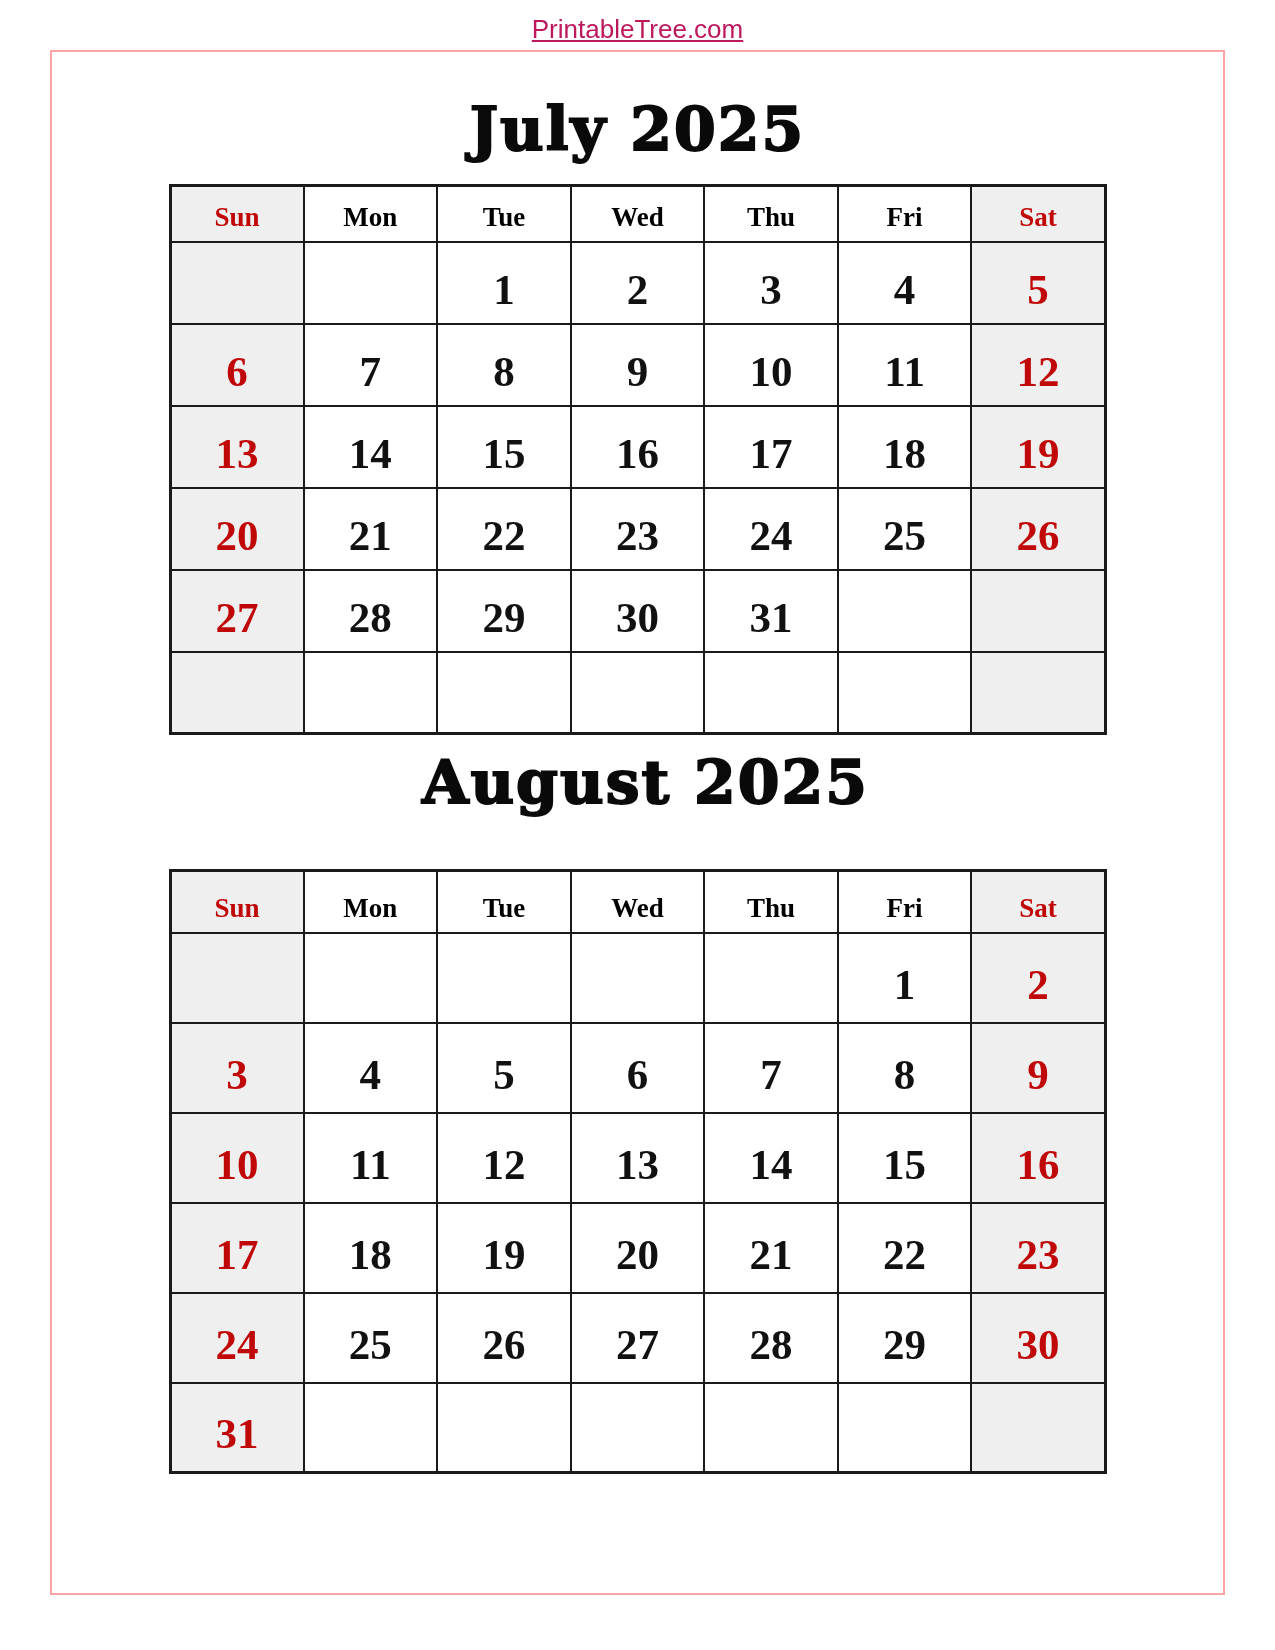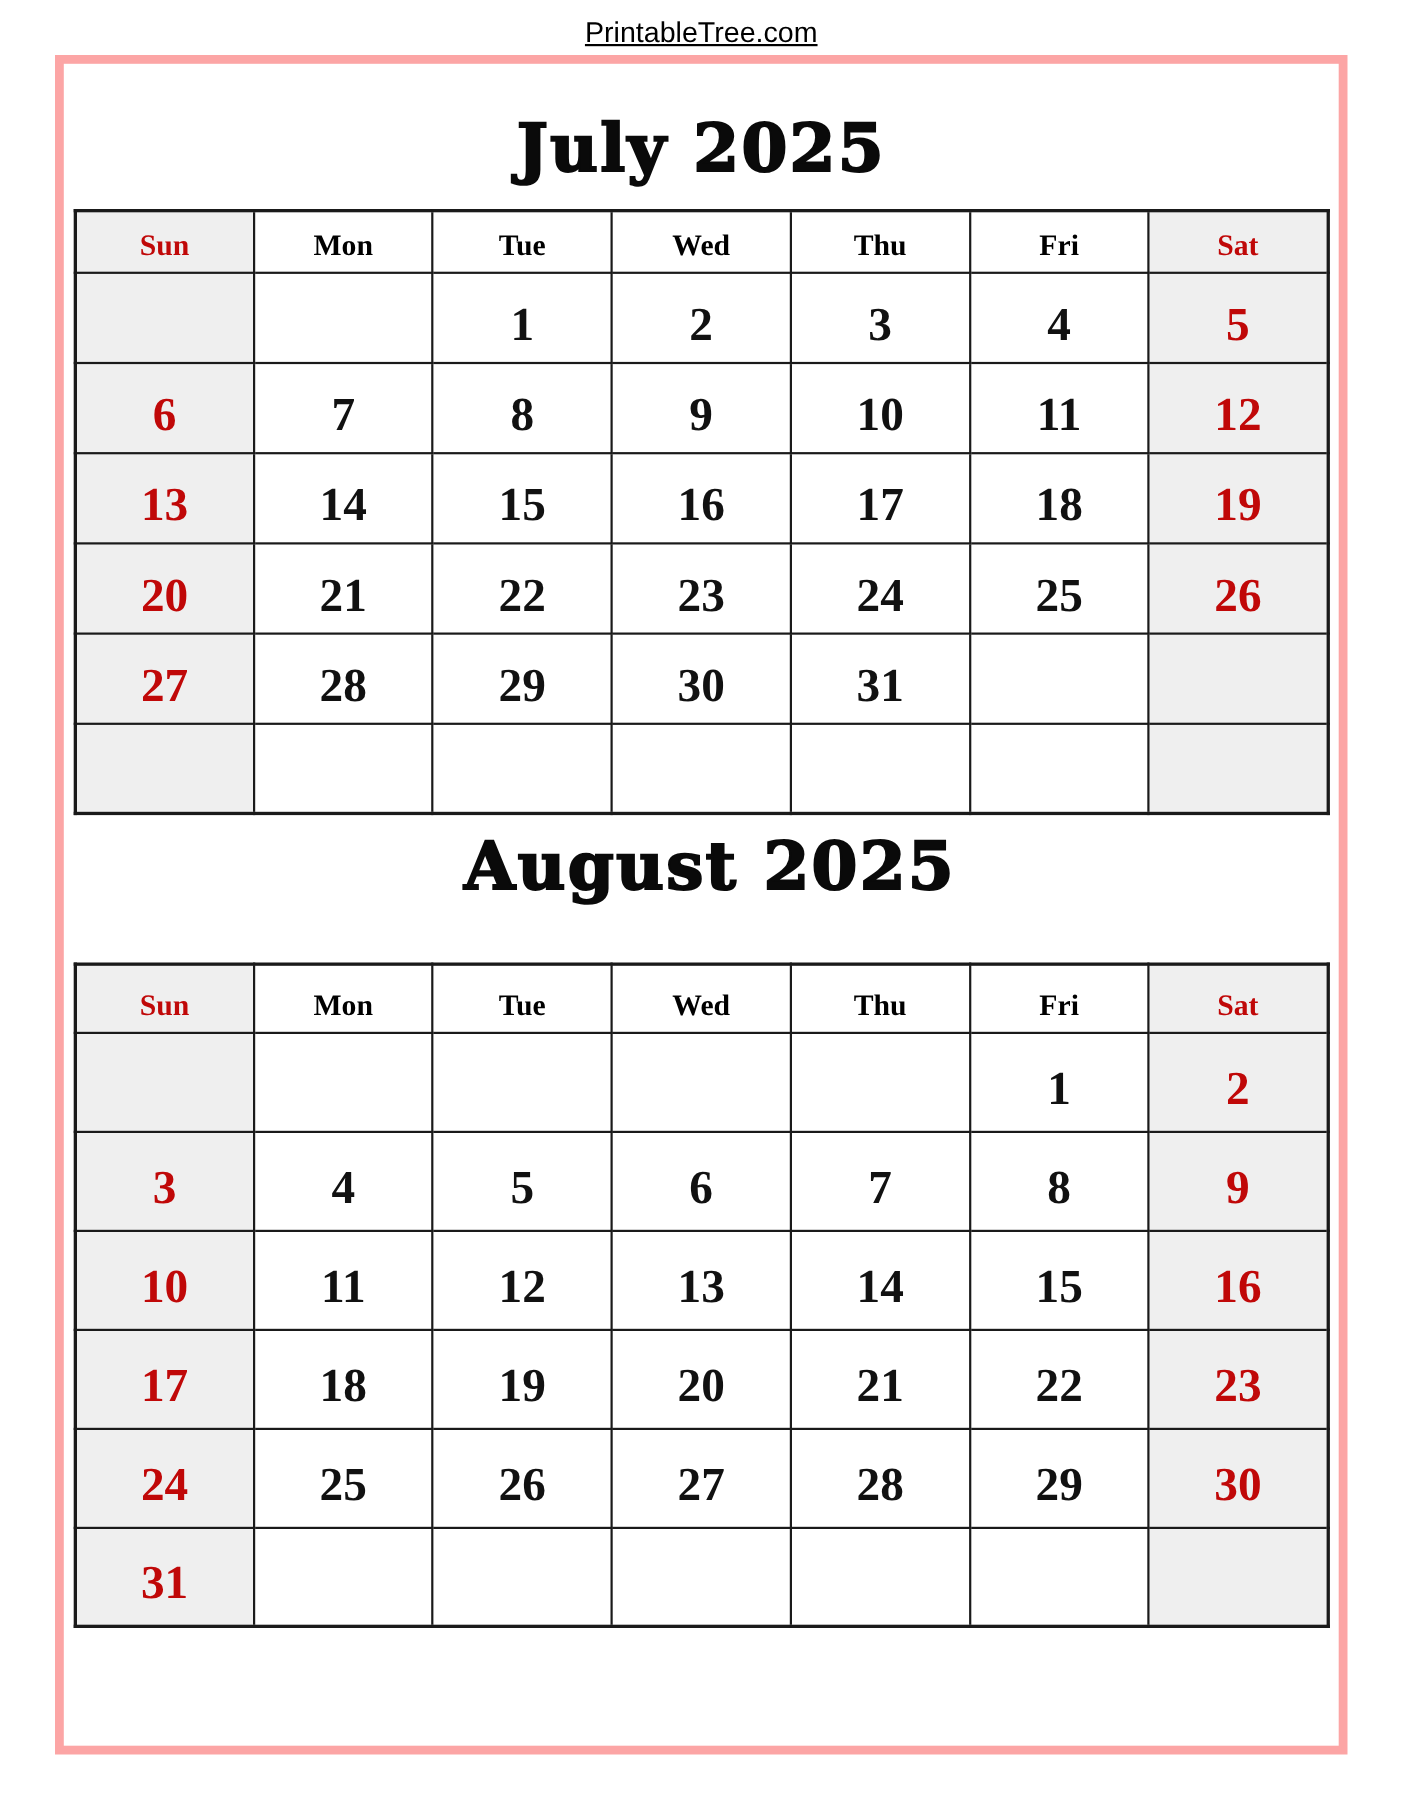--- a/index.html
+++ b/index.html
@@ -14,39 +14,39 @@
     height: 1650px;
     background: #ffffff;
     overflow: hidden;
   }
   .page-border {
     position: absolute;
     left: 50px;
     top: 50px;
     width: 1175px;
     height: 1545px;
-    border: 8px solid #fca5a5;
+    border: 2px solid #fca5a5;
     box-sizing: border-box;
   }
   .cal-title {
     text-align: center;
     font-family: "DejaVu Serif", serif;
     font-weight: 900;
     color: #0a0a0a;
     font-size: 60px;
     line-height: 66px;
     letter-spacing: 2px;
     margin: 0;
     -webkit-text-stroke: 2px #0a0a0a;
   }
   .cal-0 .cal-title { margin-top: 44px; margin-bottom: 22px; }
   .cal-1 .cal-title { margin-top: 14px; margin-bottom: 54px; padding-left: 16px; }
 
   table.cal-grid {
-    width: 1142px;
+    width: 938px;
     margin: 0 auto;
     border-collapse: collapse;
     table-layout: fixed;
     border: 3px solid #1a1a1a;
   }
   table.cal-grid th,
   table.cal-grid td {
     border: 2px solid #1a1a1a;
     text-align: center;
     box-sizing: border-box;
@@ -79,21 +79,21 @@
   table.cal-grid th.weekend-col,
   table.cal-grid td.weekend-col { color: #c00808; }
 
   .footer {
     text-align: center;
     margin-top: 14px;
   }
   .footer a {
     font-family: "Liberation Sans", sans-serif;
     font-size: 26px;
-    color: #000000;
+    color: #be185d;
     text-decoration: underline;
     cursor: pointer;
   }
 </style>
 </head>
 <body>
 
 <div class="page">
   <div class="page-border">
     <div id="calendars">

